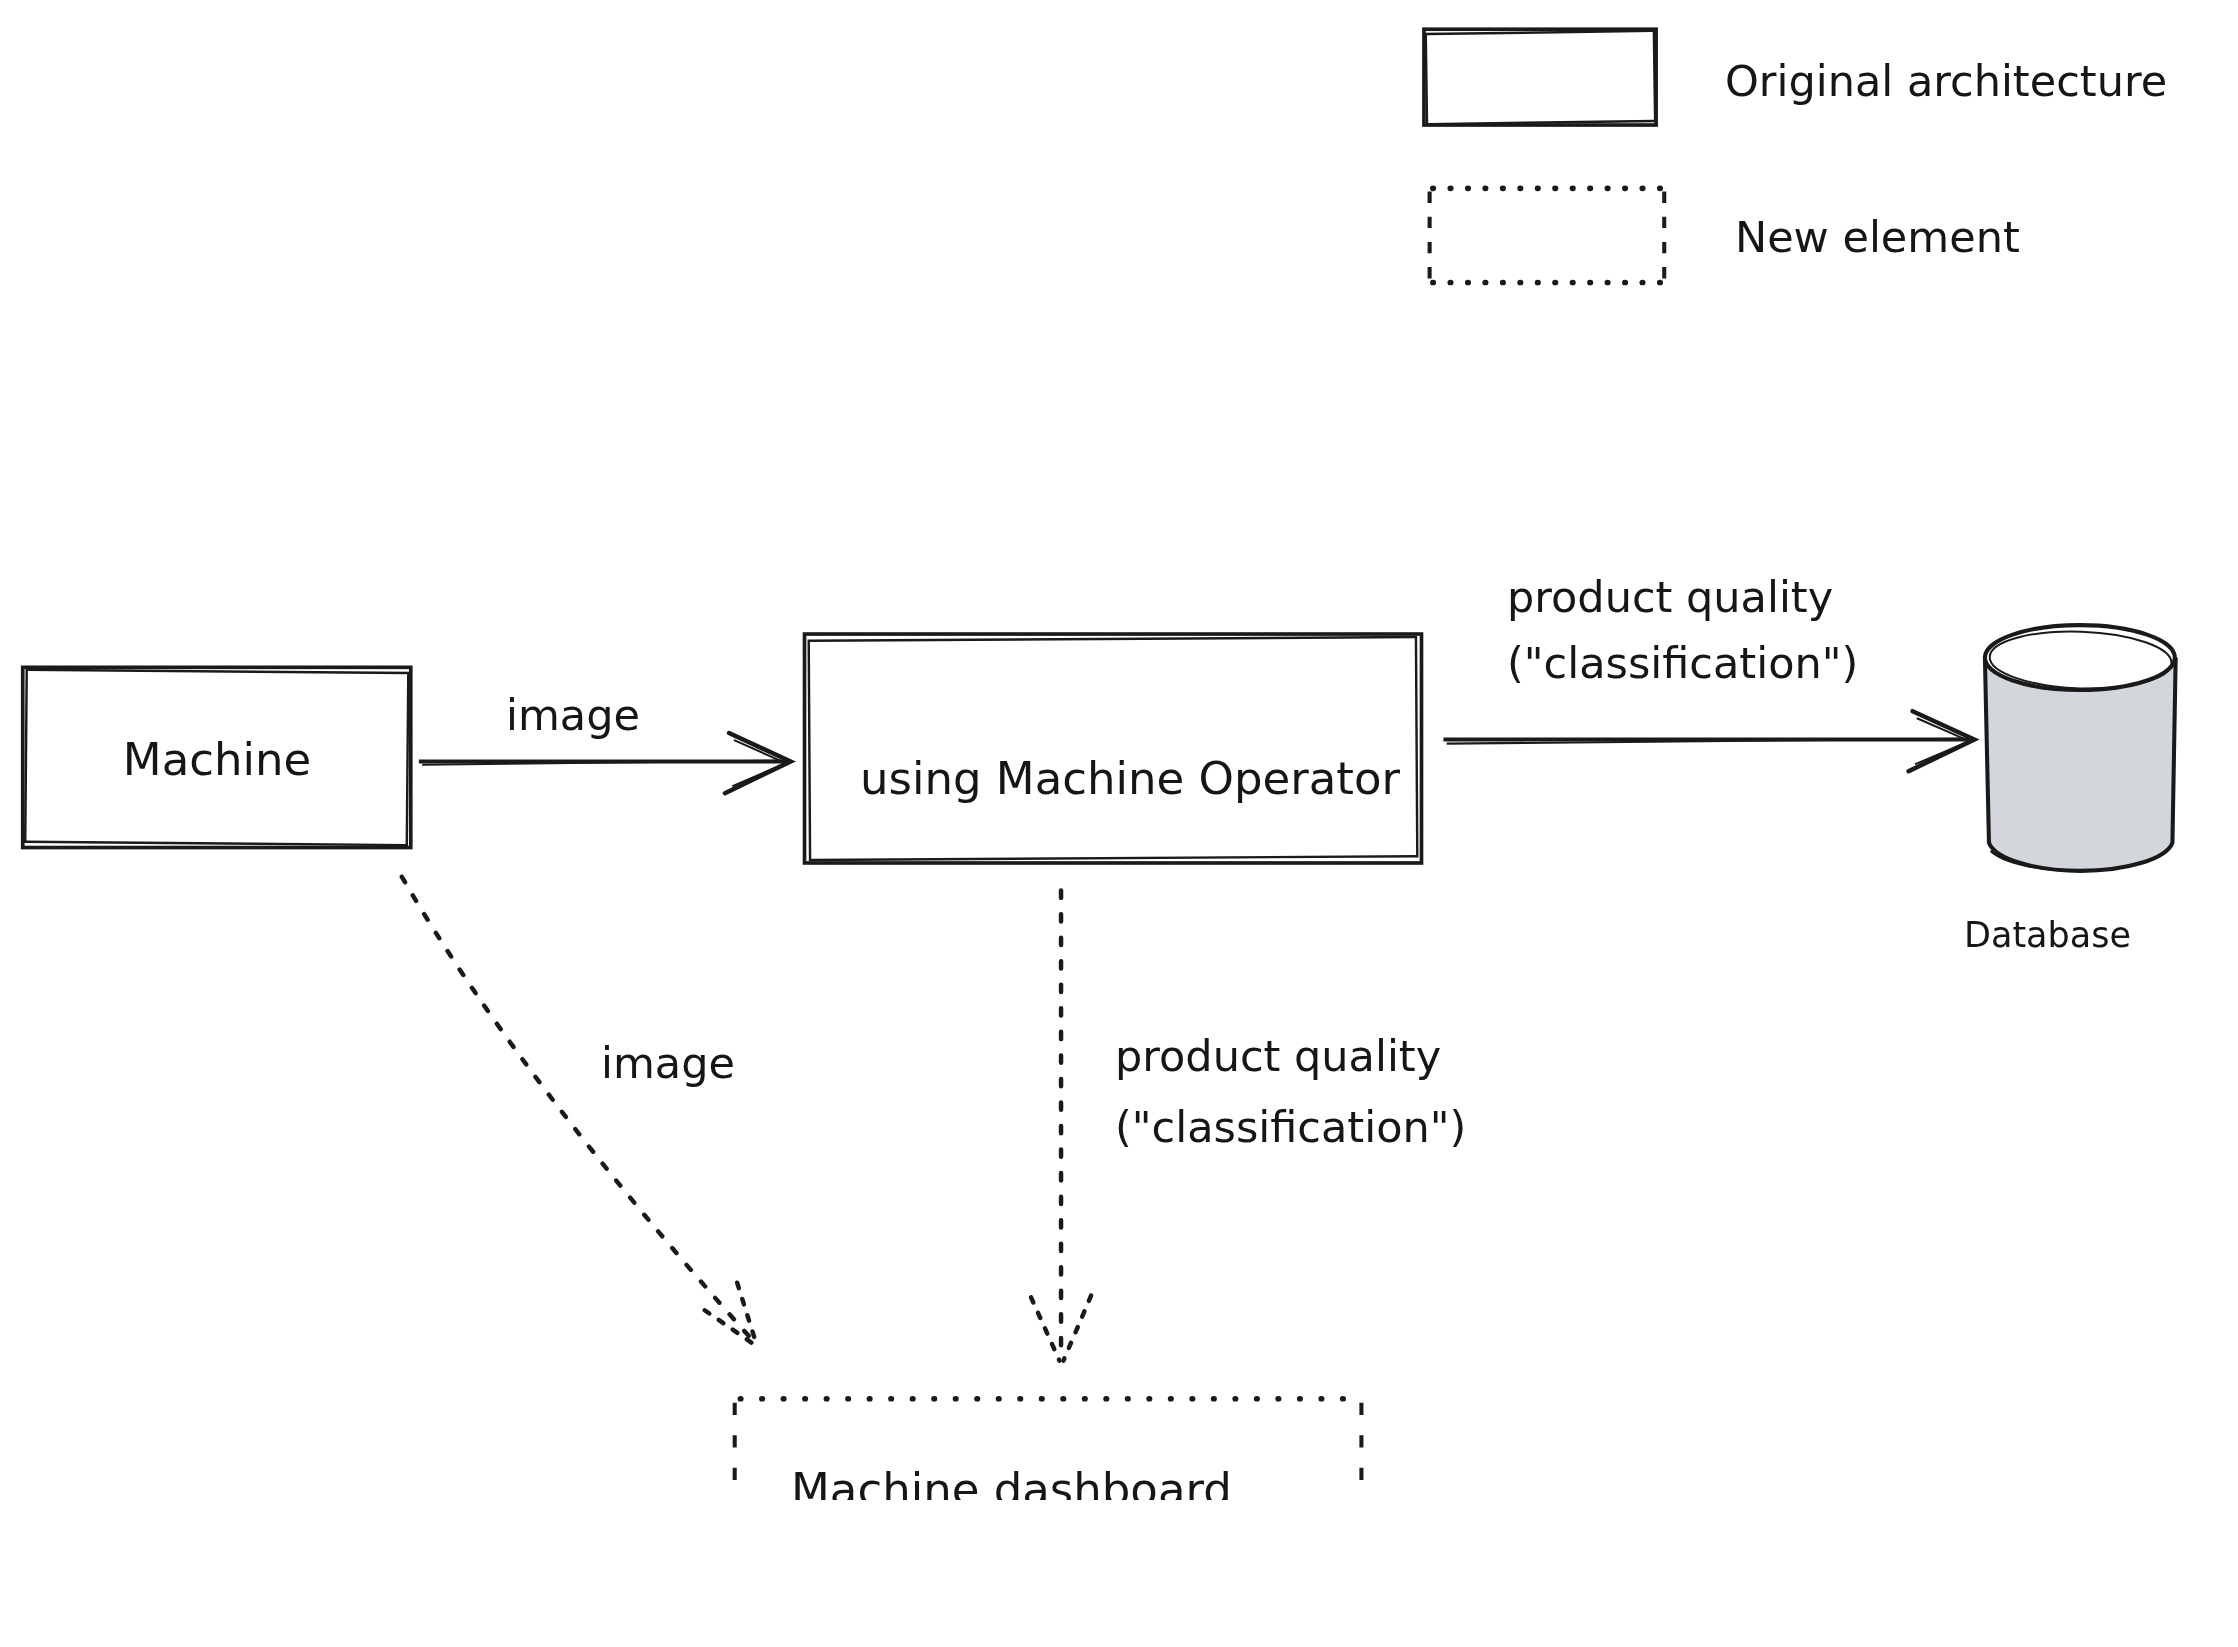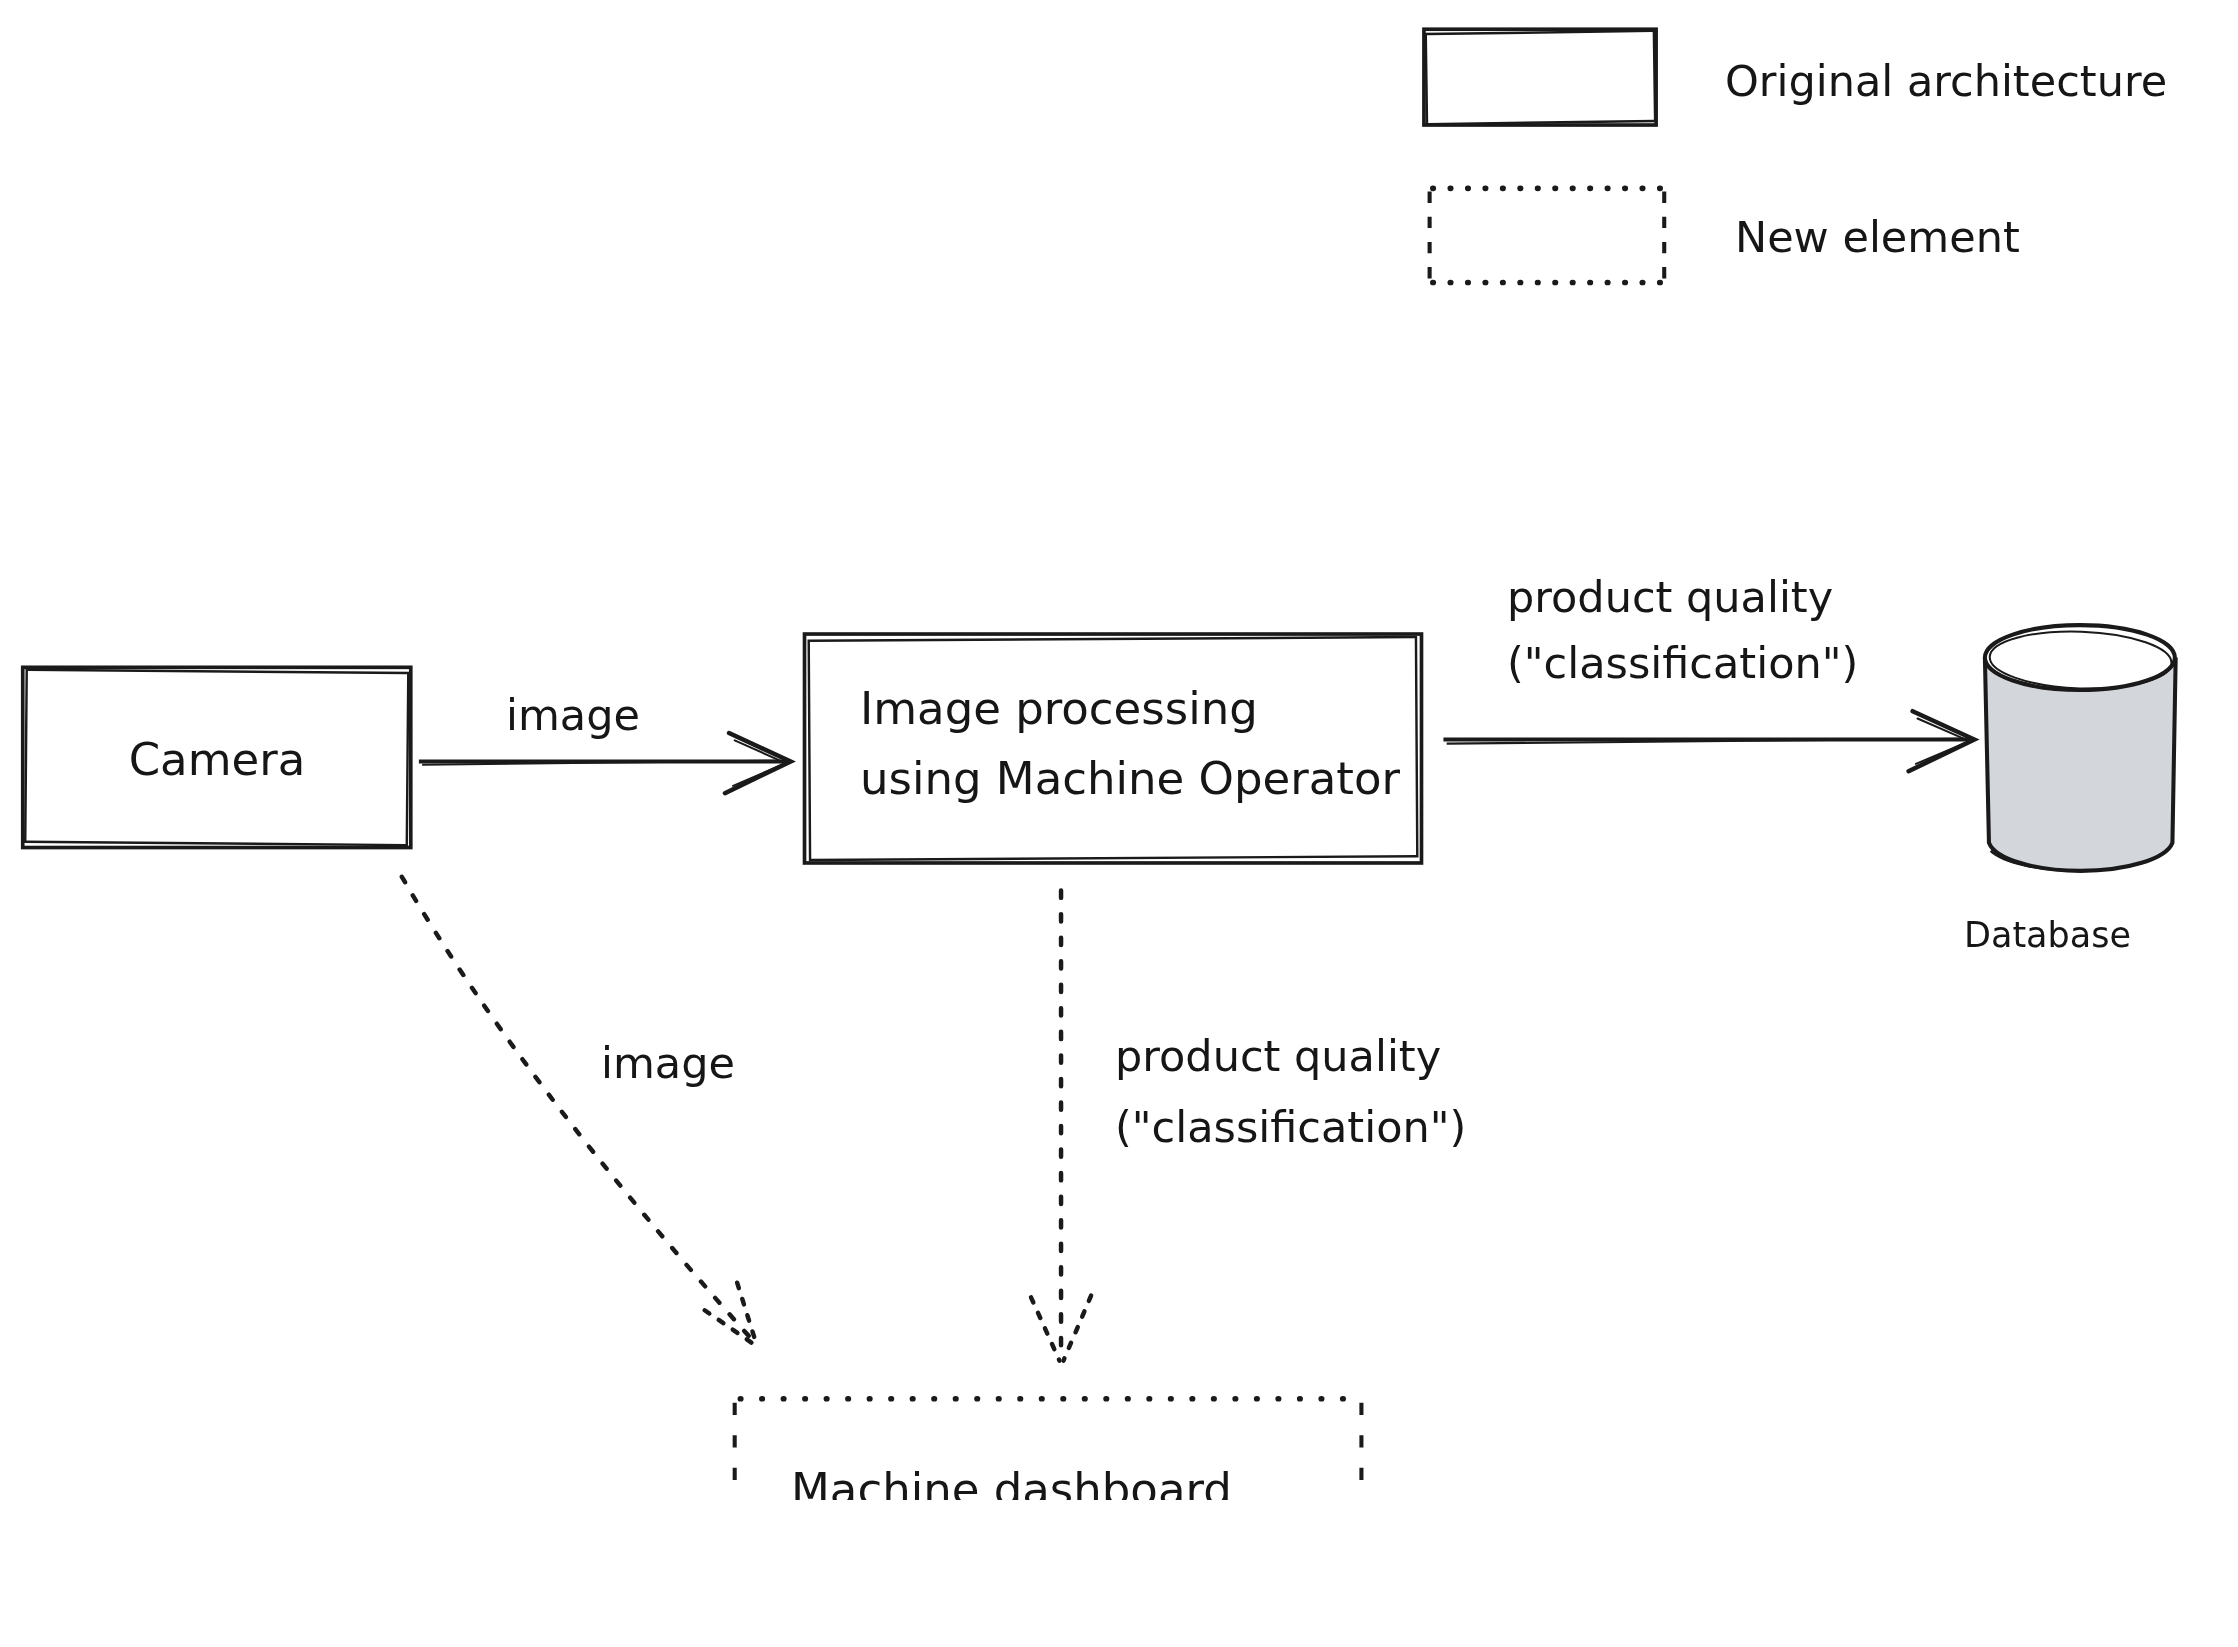--- a/index.html
+++ b/index.html
@@ -92,23 +92,22 @@
       <line x1="912" y1="2017" x2="1677" y2="2017" stroke-width="7" stroke-linecap="round" stroke-dasharray="0.5 26"></line>
       <line x1="905" y1="1728" x2="905" y2="2022" stroke-width="5" stroke-dasharray="15 25"></line>
       <line x1="1677" y1="1728" x2="1677" y2="2022" stroke-width="5" stroke-dasharray="15 25"></line>
     </g>
   </svg>
 
   <div class="label" style="left:1725px;top:81px;">Original architecture</div>
 
   <div class="label" style="left:1735px;top:237px;">New element</div>
 
-  <div class="label centered boxtitle" style="left:23px;top:759px;width:388px;">Camera</div>
+  <div class="label centered boxtitle" style="left:23px;top:759px;width:388px;">Machine</div>
 
-  <div class="label boxtitle" style="left:860px;top:708px;">Image processing</div>
   <div class="label boxtitle" style="left:860px;top:778px;">using Machine Operator</div>
 
   <div class="label" style="left:506px;top:715px;">image</div>
 
   <div class="label" style="left:1507px;top:597px;">product quality</div>
   <div class="label" style="left:1507px;top:663px;">("classification")</div>
 
   <div class="label big" style="left:1964px;top:935px;">Database</div>
 
   <div class="label" style="left:601px;top:1063px;">image</div>

